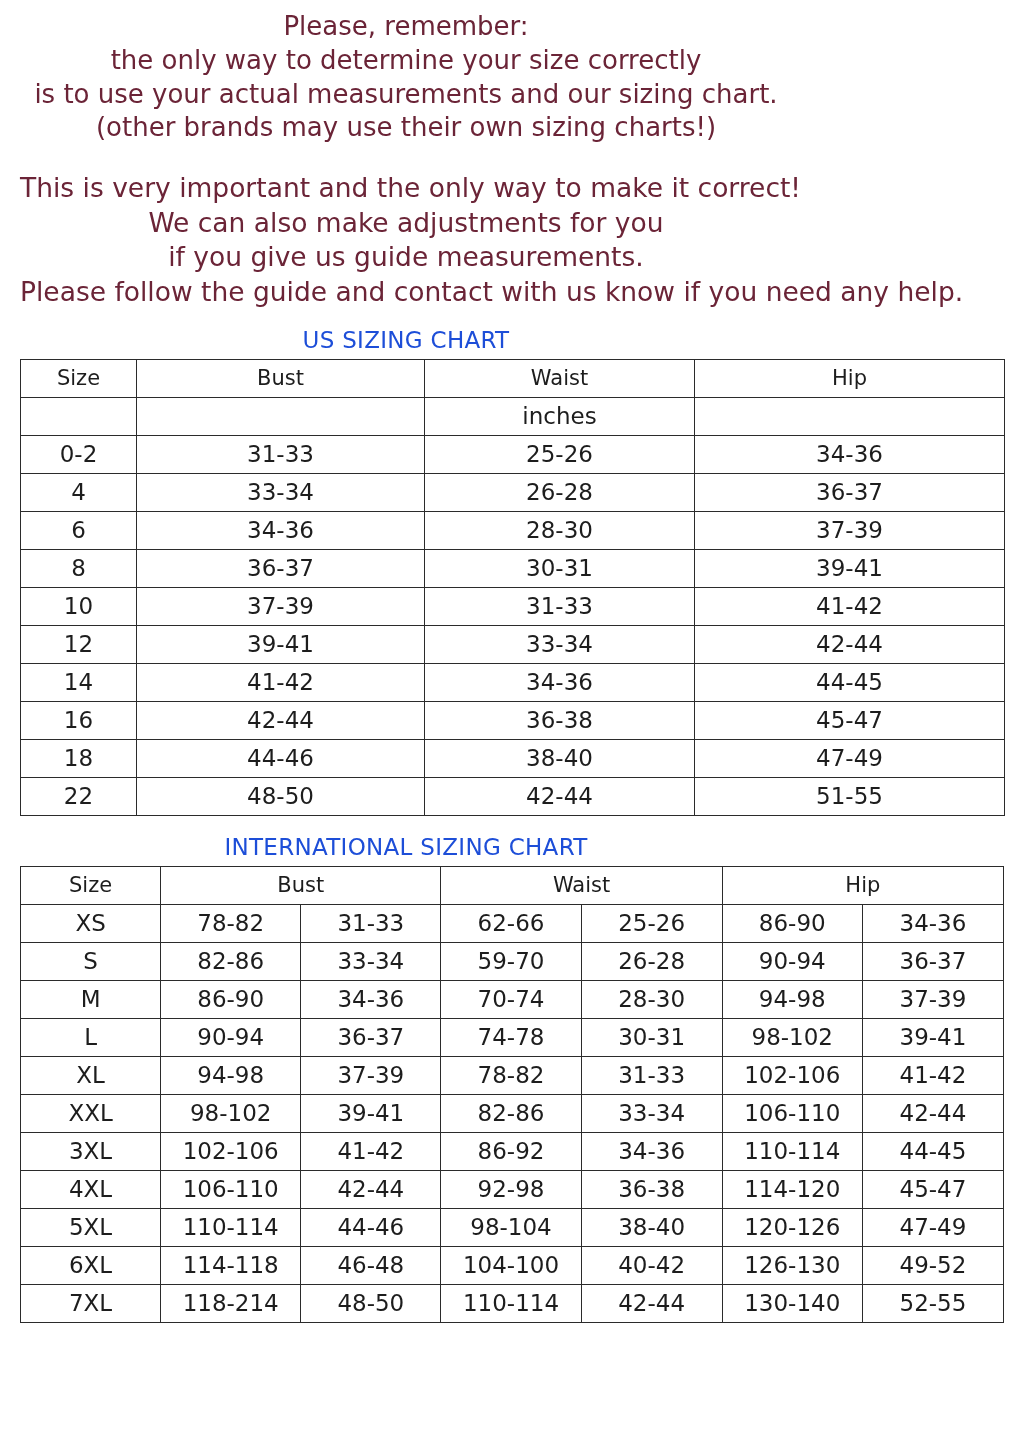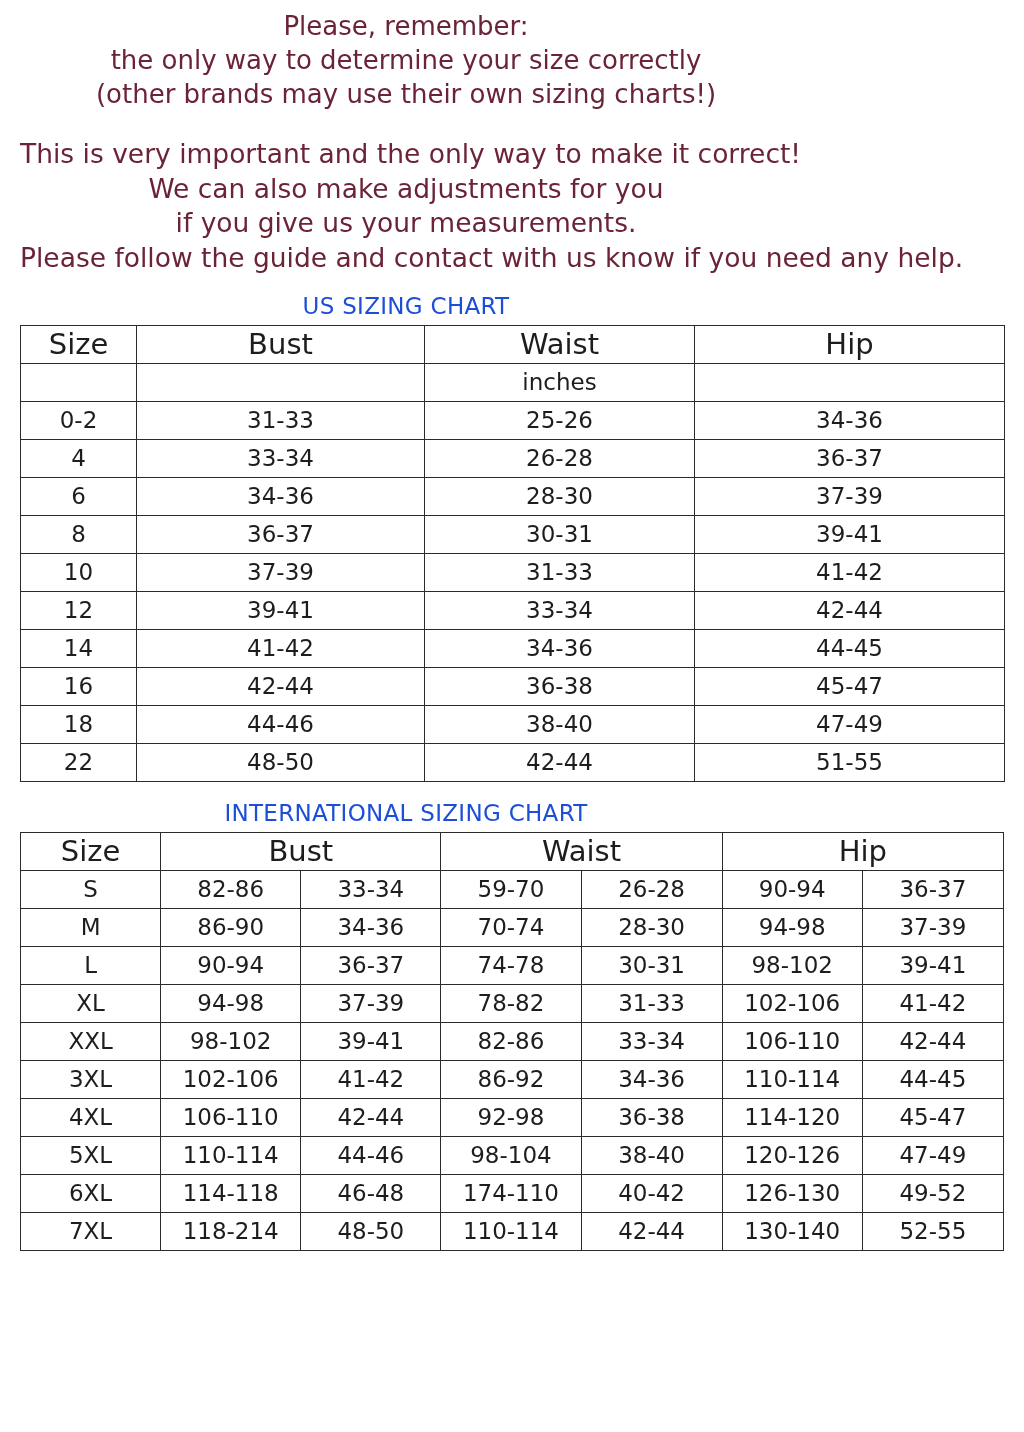--- a/index.html
+++ b/index.html
@@ -59,21 +59,21 @@
     color: #1d1d1d;
     text-align: center;
     height: 37px;
     padding: 0;
     line-height: 37px;
     overflow: hidden;
     white-space: nowrap;
   }
   .us-table td.head,
   .intl-table td.head {
-    font-size: 29px;
+    font-size: 21px;
   }
 
   
   .us-table col.c-size { width: 116px; }
   .us-table col.c-bust { width: 288px; }
   .us-table col.c-waist { width: 270px; }
   .us-table col.c-hip   { width: 310px; }
 
   
   .intl-table col.i-size { width: 140px; }
@@ -83,27 +83,28 @@
 </style>
 </head>
 <body>
 
 <div class="page">
 
   <div class="note">
     <div class="note-block-1">
       <span class="line">Please, remember:</span>
       <span class="line">the only way to determine your size correctly</span>
+      <span class="line">is to use your actual measurements and our sizing chart.</span>
       <span class="line">(other brands may use their own sizing charts!)</span>
     </div>
     <div class="note-gap"></div>
     <div class="note-block-2">
       <span class="line">This is very important and the only way to make it correct!</span>
       <span class="line">We can also make adjustments for you</span>
-      <span class="line">if you give us your measurements.</span>
+      <span class="line">if you give us guide measurements.</span>
       <span class="line">Please follow the guide and contact with us know if you need any help.</span>
     </div>
   </div>
 
   <div class="caption">US SIZING CHART</div>
 
   <table class="us-table">
     <colgroup>
       <col class="c-size">
         <col class="c-bust">
@@ -201,20 +202,29 @@
     </colgroup>
     <tbody>
       <tr>
         <td class="head">Size</td>
         <td class="head" colspan="2">Bust</td>
         <td class="head" colspan="2">Waist</td>
         <td class="head" colspan="2">Hip</td>
       </tr>
 
       <tr>
+        <td>XS</td>
+        <td>78-82</td>
+        <td>31-33</td>
+        <td>62-66</td>
+        <td>25-26</td>
+        <td>86-90</td>
+        <td>34-36</td>
+      </tr>
+      <tr>
         <td>S</td>
         <td>82-86</td>
         <td>33-34</td>
         <td>59-70</td>
         <td>26-28</td>
         <td>90-94</td>
         <td>36-37</td>
       </tr>
       <tr>
         <td>M</td>
@@ -276,21 +286,21 @@
         <td>44-46</td>
         <td>98-104</td>
         <td>38-40</td>
         <td>120-126</td>
         <td>47-49</td>
       </tr>
       <tr>
         <td>6XL</td>
         <td>114-118</td>
         <td>46-48</td>
-        <td>174-110</td>
+        <td>104-100</td>
         <td>40-42</td>
         <td>126-130</td>
         <td>49-52</td>
       </tr>
       <tr>
         <td>7XL</td>
         <td>118-214</td>
         <td>48-50</td>
         <td>110-114</td>
         <td>42-44</td>

